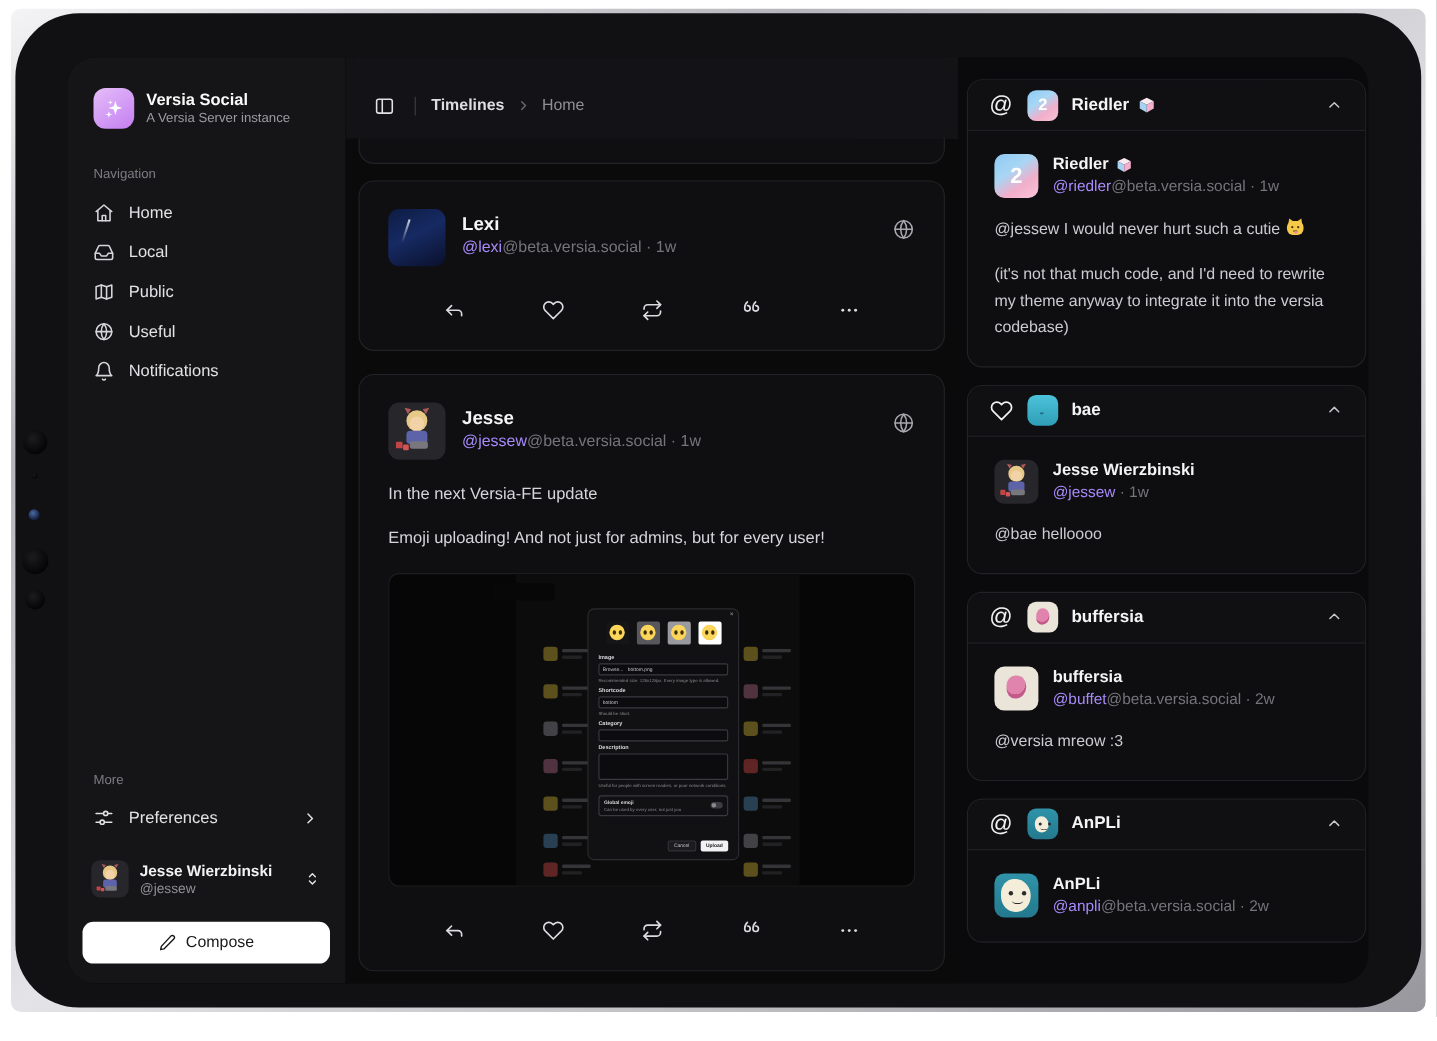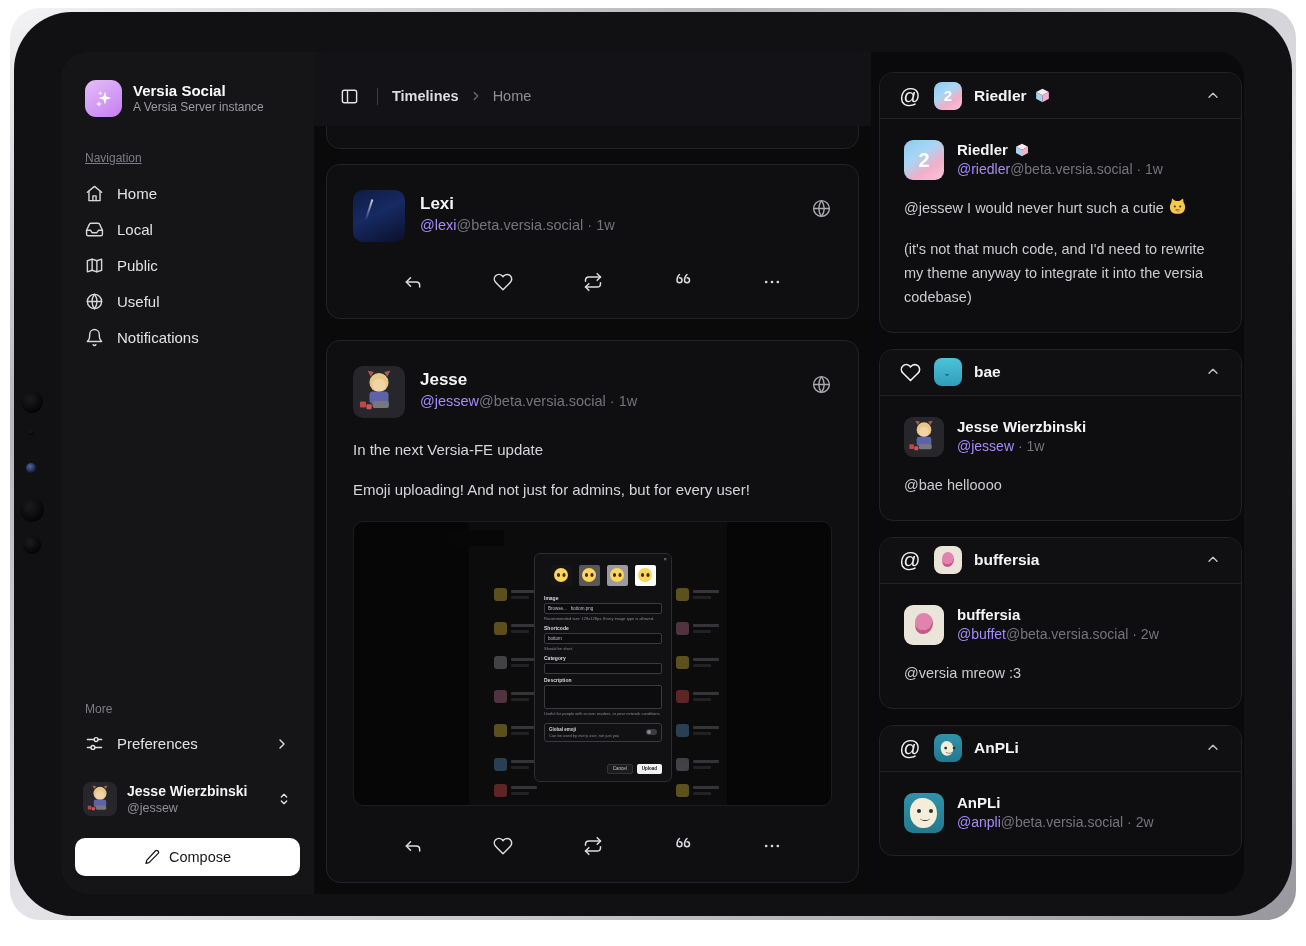--- a/index.html
+++ b/index.html
@@ -1,40 +1,40 @@
 <!DOCTYPE html>
 <html><head>
 <meta charset="utf-8">
 <style>
   * { margin:0; padding:0; box-sizing:border-box; }
   html,body { width:1306px; height:946px; background:#ffffff; font-family:"Liberation Sans",sans-serif; overflow:hidden; }
 
   
-  .device { position:absolute; left:10px; top:8px; width:1286px; height:912px; border-radius:30px;
+  .device { position:absolute; left:10px; top:8px; width:1286px; height:912px; border-radius:9px;
     background:linear-gradient(150deg,#f4f4f6 0%,#b5b5bb 25%,#e4e4e8 55%,#97979d 100%); }
   .bezel { position:absolute; inset:4px; border-radius:58px; background:#111114; overflow:hidden; }
   .cam { position:absolute; border-radius:50%; background:radial-gradient(circle at 40% 35%, #1c1c20, #050506 70%); }
   .cam1 { left:7px; top:379px; width:22px; height:22px; }
   .cam2 { left:15px; top:418px; width:5px; height:5px; }
   .cam3 { left:12px; top:451px; width:10px; height:10px; background:radial-gradient(circle at 40% 35%, #4a6aa8, #141e3a 70%); }
   .cam4 { left:6px; top:486px; width:24px; height:24px; }
   .cam5 { left:9px; top:524px; width:18px; height:18px; }
 
   .screen { position:absolute; left:47px; top:40px; width:1183px; height:842px; border-radius:26px;
     background:#0a0a0c; overflow:hidden; display:flex; color:#e4e4e7; }
 
   
   .sidebar { width:253px; flex:0 0 253px; background:#151517; padding:28px 14px 18px; display:flex; flex-direction:column; }
   .brand { display:flex; align-items:center; gap:11px; padding:0 10px; }
   .brand-logo { width:37px; height:37px; border-radius:11px; flex:0 0 37px;
     background:linear-gradient(145deg,#e6bdf8 0%,#d29bf5 55%,#c57ef0 100%);
     display:flex; align-items:center; justify-content:center; }
   .brand-name { font-size:15px; font-weight:bold; color:#fafafa; line-height:1.25; }
   .brand-tag { font-size:12px; color:#9b9ba2; line-height:1.25; }
-  .nav-label { font-size:12px; color:#7c7c84; padding:0 10px; margin:34px 0 10px;text-decoration:underline; }
+  .nav-label { font-size:12px; color:#7c7c84; padding:0 10px; margin:34px 0 10px; }
   .nav-item { display:flex; align-items:center; gap:13px; height:36px; padding:0 10px; border-radius:8px;
     font-size:15px; color:#e2e2e5; cursor:pointer; }
   .nav-item .ic { color:#d6d6da; }
   .side-spacer { flex:1; }
   .more-label { font-size:12px; color:#7c7c84; padding:0 10px; margin:0 0 10px; }
   .pref-row { display:flex; align-items:center; gap:13px; height:36px; padding:0 10px; font-size:15px; color:#e2e2e5; cursor:pointer; }
   .pref-row .grow { flex:1; }
   .user-row { display:flex; align-items:center; gap:10px; margin:14px 0 0; padding:6px 8px; border-radius:10px; cursor:pointer; }
   .user-name { font-size:14px; font-weight:bold; color:#f2f2f4; line-height:1.3; }
   .user-handle { font-size:12.5px; color:#8f8f96; line-height:1.3; }

